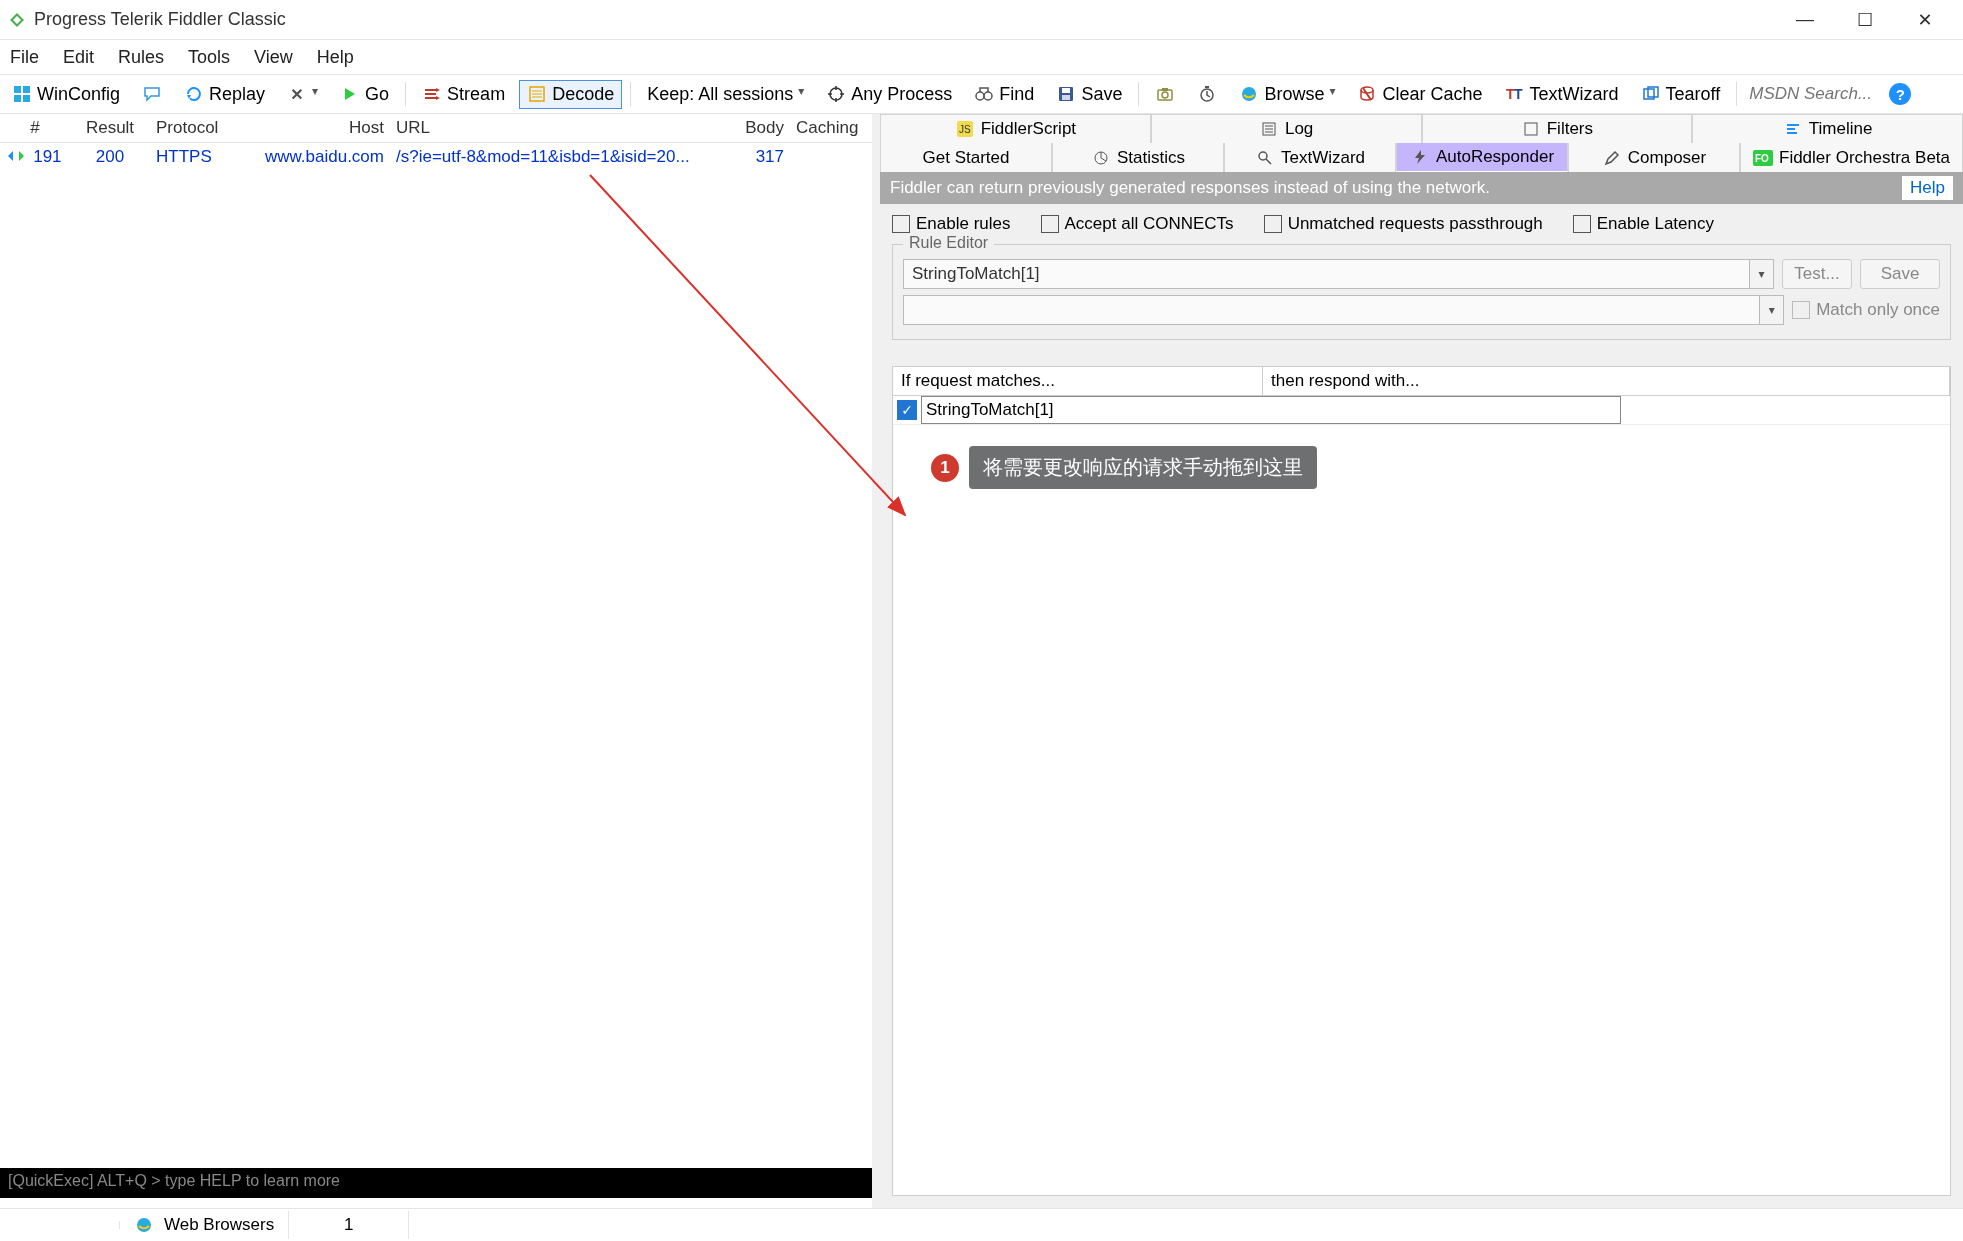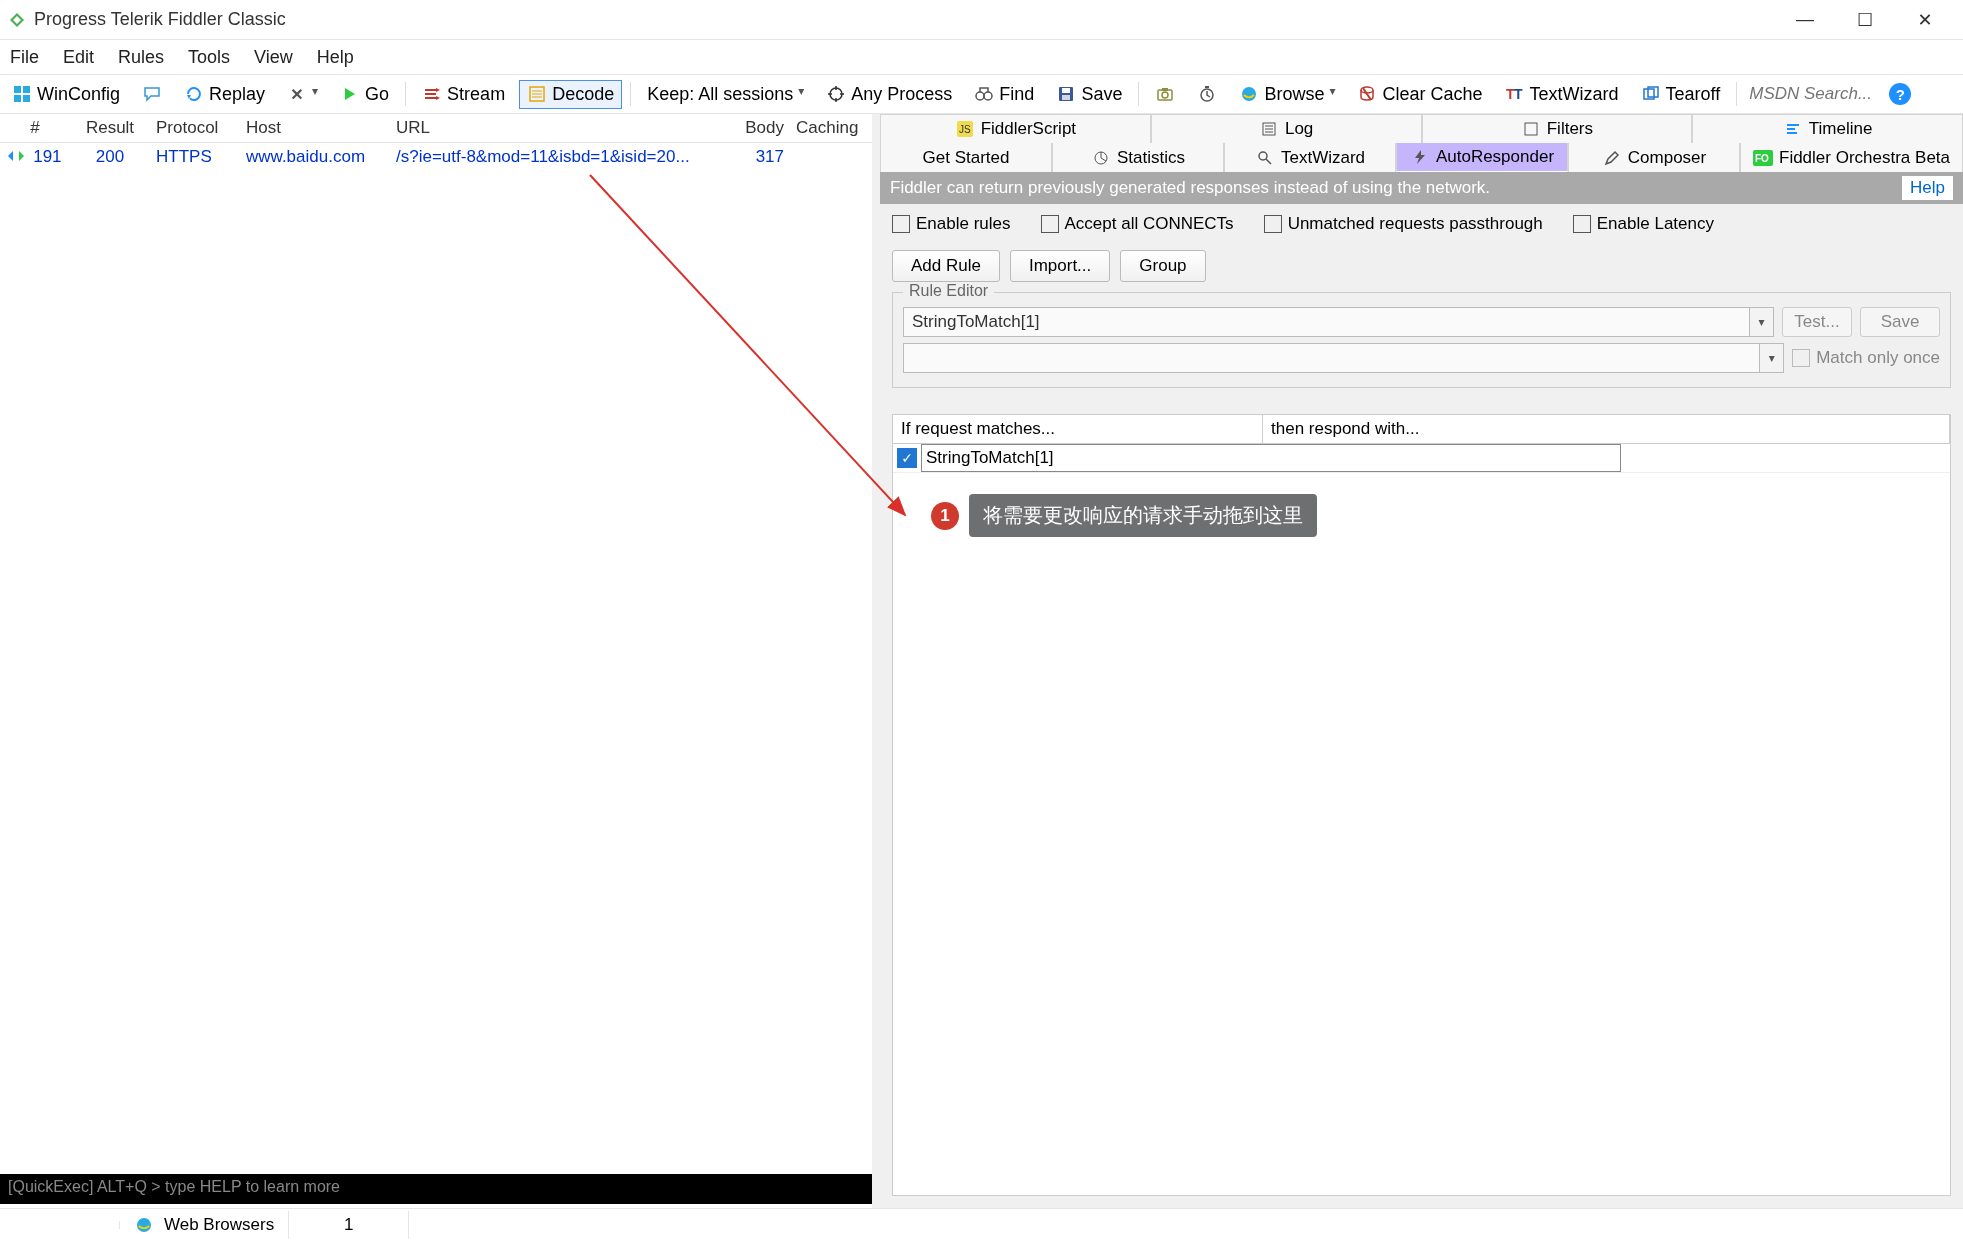--- a/index.html
+++ b/index.html
@@ -29,30 +29,30 @@
 .main { display:flex; height:calc(100% - 40px - 34px - 40px - 33px); }
 .left-pane { width:880px; display:flex; flex-direction:column; border-right:8px solid #f0f0f0; position:relative; }
 .right-pane { flex:1; display:flex; flex-direction:column; background:#f0f0f0; }
 
 
 .grid-header { display:flex; background:#fff; border-bottom:1px solid #e5e5e5; font-size:17px; color:#333; }
 .grid-header div, .grid-row div { padding:4px 6px; white-space:nowrap; overflow:hidden; text-overflow:ellipsis; }
 .col-id { width:70px; text-align:center; }
 .col-result { width:80px; text-align:center; }
 .col-protocol { width:90px; }
-.col-host { width:150px; }
+.col-host { width:150px; text-align:right; }
 .col-url { width:320px; }
 .col-body { width:80px; text-align:right; }
 .col-caching { width:80px; }
 .grid-body { flex:1; background:#fff; overflow:auto; }
 .grid-row { display:flex; font-size:17px; color:#0033cc; }
 .grid-row .row-icons { display:inline-flex; gap:1px; align-items:center; margin-right:4px; }
 
 
-.quickexec { position:absolute; bottom:4px; left:0; right:0; height:30px; background:#000; color:#888; font-size:16px; padding:4px 8px; }
+.quickexec { position:absolute; bottom:10px; left:0; right:0; height:30px; background:#000; color:#888; font-size:16px; padding:4px 8px; }
 
 
 .tabs-row { display:flex; background:#fff; }
 .tab { flex:1; display:flex; align-items:center; justify-content:center; gap:6px; padding:4px 12px; font-size:17px; border:1px solid #d4d4d4; border-bottom:none; background:#fff; cursor:pointer; white-space:nowrap; }
 .tab.active { background:#c4b5fd; border-bottom:1px solid #fff; position:relative; z-index:2; }
 .tabs-row2 .tab { border-top:none; }
 .tab:not(.active){ background:#f7f7f7; }
 
 
 .info-strip { display:flex; align-items:center; background:#a9a9a9; color:#fff; font-size:17px; padding:4px 10px; }
@@ -424,25 +424,20 @@
       <label>
           <span class="checkbox"></span>
           <span>Unmatched requests passthrough</span>
         </label>
       <label>
           <span class="checkbox"></span>
           <span>Enable Latency</span>
         </label>
     </div>
 
-    <div class="btn-row">
-      <div class="btn">Add Rule</div>
-      <div class="btn">Import...</div>
-      <div class="btn">Group</div>
-    </div>
 
     <div class="rule-editor">
       <span class="rule-editor-title">Rule Editor</span>
       <div class="re-row">
         <div style="display:flex;flex:1">
           <input class="re-input" value="StringToMatch[1]" style="">
           <div class="re-dd">▾</div>
         </div>
         <div class="re-sidebtn">Test...</div>
         <div class="re-save">Save</div>

